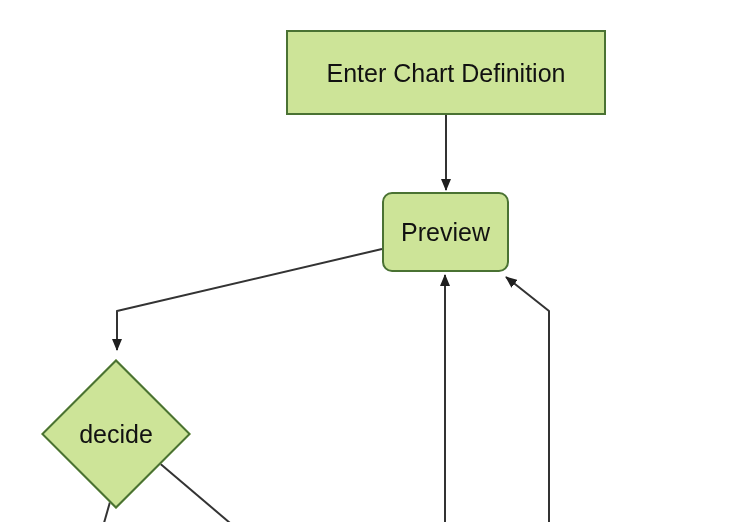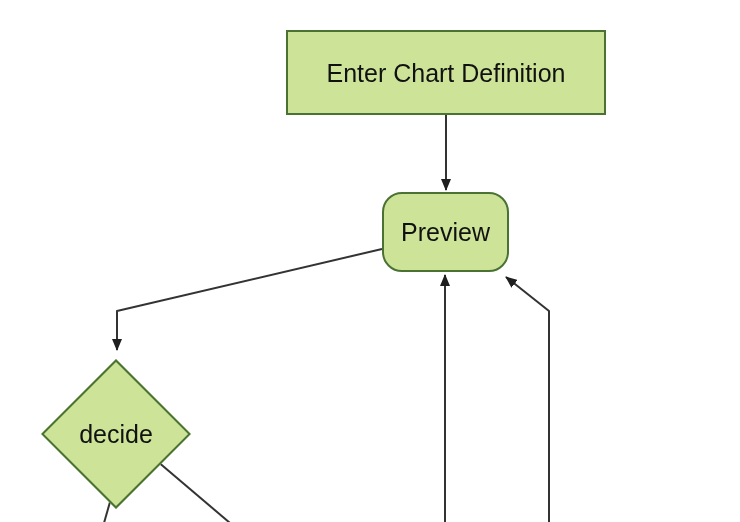--- a/index.html
+++ b/index.html
@@ -22,21 +22,21 @@
   #node-layer { position: absolute; left: 0; top: 0; width: 100%; height: 100%; }
   .node {
     position: absolute;
     box-sizing: border-box;
     background: var(--fill, #cde498);
     border: 2px solid var(--border, #4a7233);
     display: flex;
     align-items: center;
     justify-content: center;
   }
-  .node-rounded { border-radius: 20px; }
+  .node-rounded { border-radius: 10px; }
   .node-diamond {
     position: absolute;
     display: flex;
     align-items: center;
     justify-content: center;
   }
   .diamond-shape {
     position: absolute;
     left: 50%;
     top: 50%;

